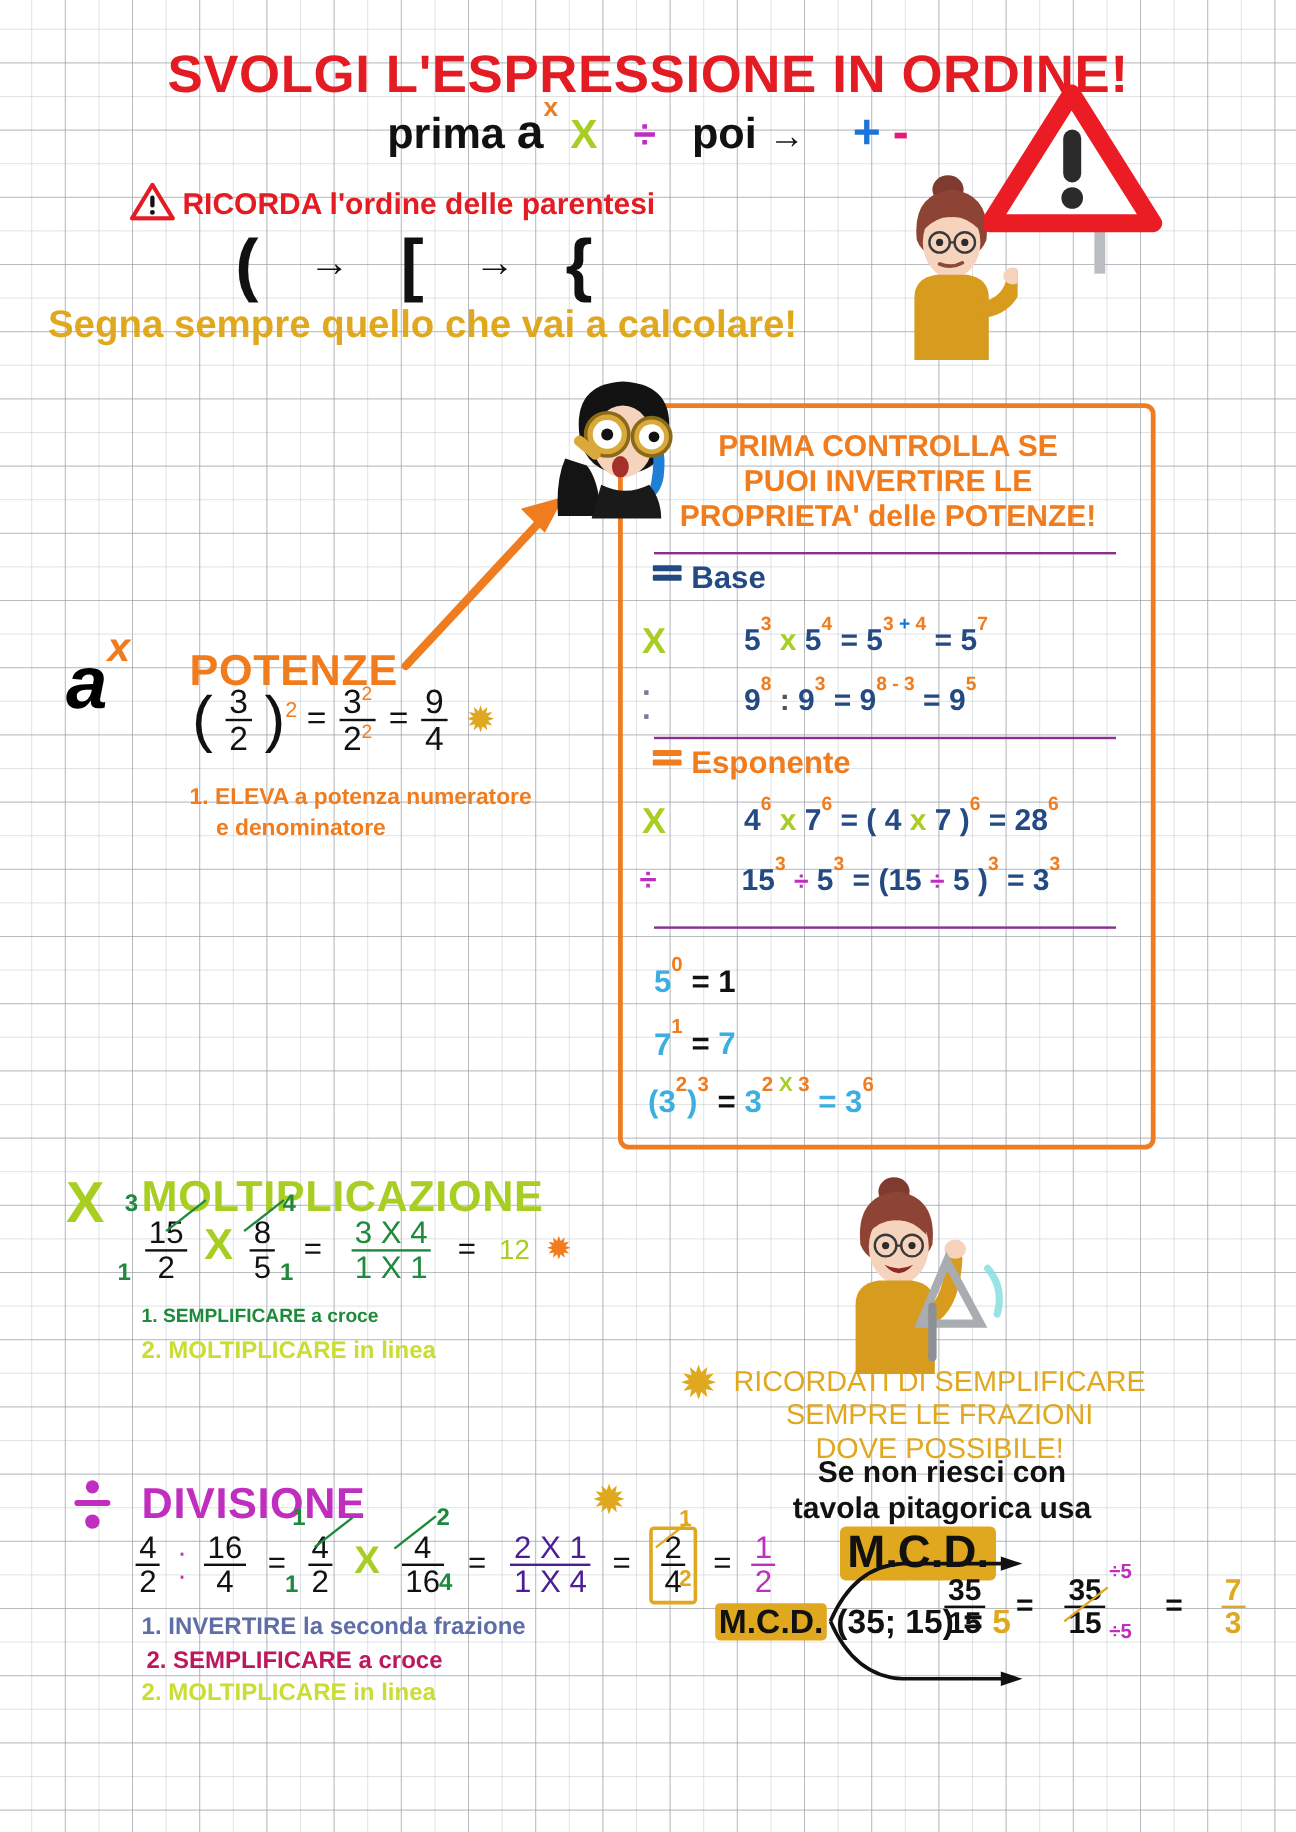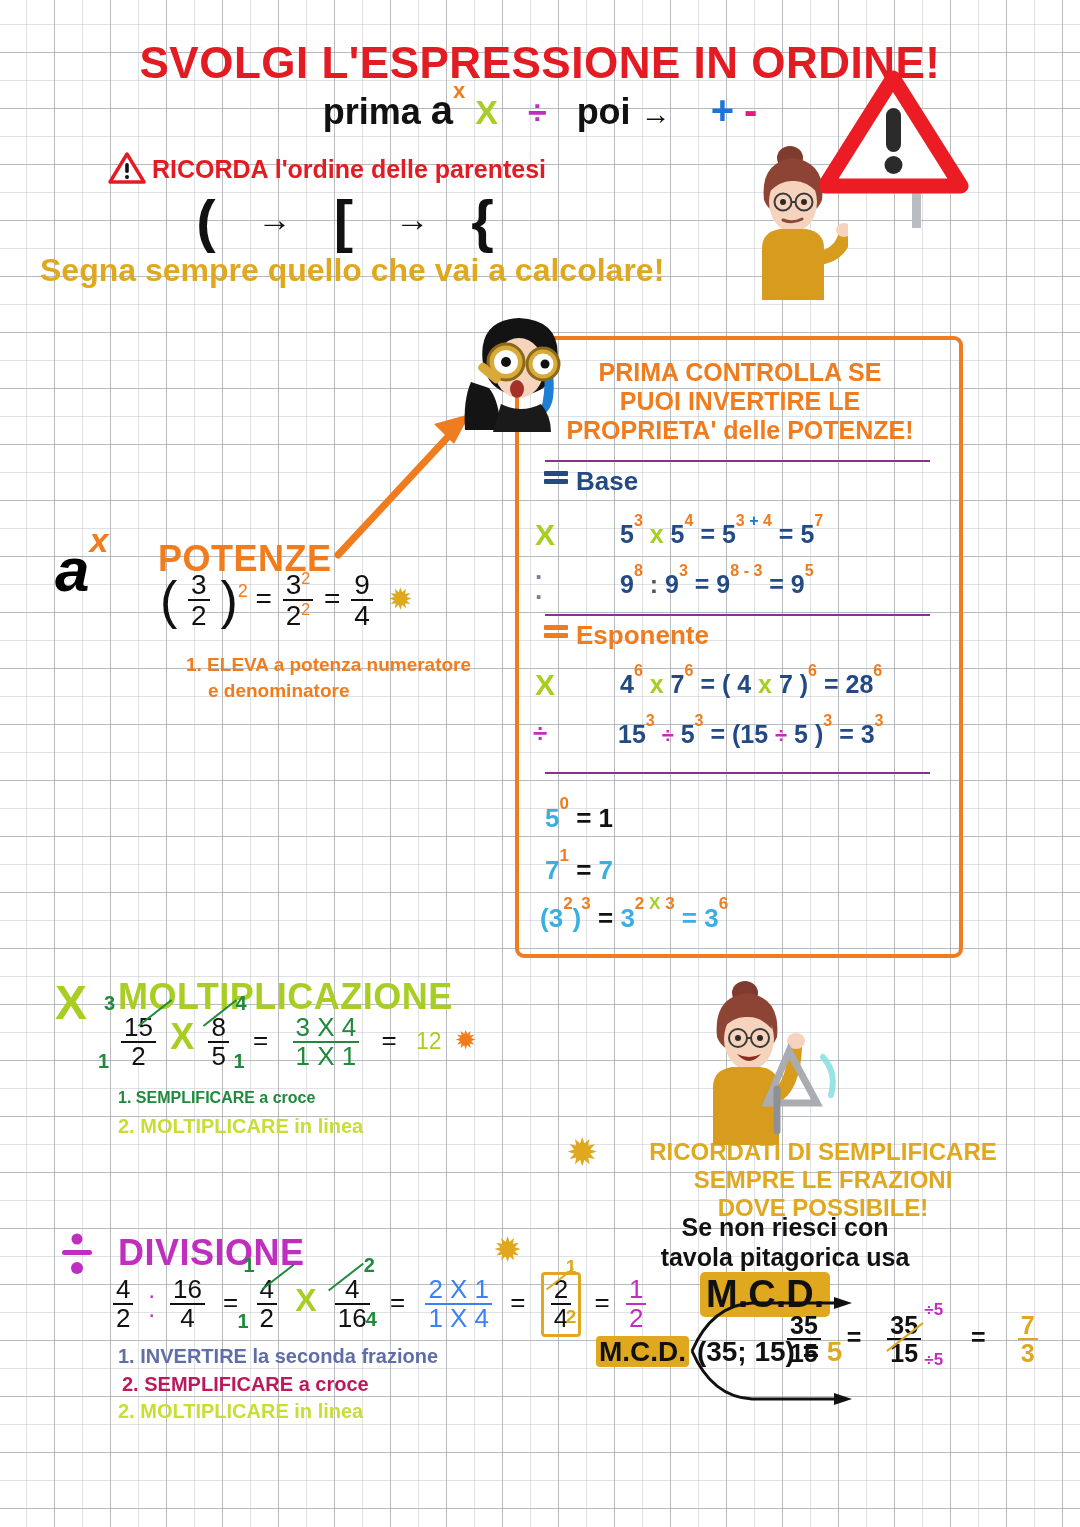--- a/index.html
+++ b/index.html
@@ -47,21 +47,21 @@
   .tri-warn{display:inline-block;vertical-align:-6px;margin-right:6px;}
   .row-paren{left:0;top:192px;width:690px;text-align:center;font-size:58px;color:#111;font-weight:700;line-height:1;}
   .row-paren .arw{font-size:34px;vertical-align:10px;margin:0 26px;}
   .row-segna{left:40px;top:252px;font-size:32px;color:#e0a81e;font-weight:600;}
 
   
   .ax-big{left:55px;top:534px;font-size:62px;font-weight:700;color:#000;font-style:italic;}
   .ax-big sup{font-size:34px;color:#f07c1e;position:relative;top:-.5em;}
   .pot-title{left:158px;top:538px;font-size:36px;color:#f07c1e;font-weight:600;letter-spacing:.5px;}
   .pot-eq{left:160px;top:570px;font-size:28px;color:#111;}
-  .pot-note{left:158px;top:652px;font-size:19px;color:#f07c1e;line-height:1.35;font-weight:600;margin-left:28px;}
+  .pot-note{left:158px;top:652px;font-size:19px;color:#f07c1e;line-height:1.35;font-weight:600;}
   .star{color:#e0a81e;font-weight:700;}
 
   
   .frac{display:inline-block;vertical-align:middle;text-align:center;line-height:1.05;margin:0 3px;}
   .frac .n{display:block;padding:0 3px;}
   .frac .d{display:block;border-top:2.5px solid currentColor;padding:0 3px;}
   .bigparen{font-size:52px;font-weight:400;vertical-align:middle;display:inline-block;}
 
   
   #propbox{
@@ -88,36 +88,36 @@
   .simple sup{font-size:17px;position:relative;top:-.5em;}
 
   
   .mul-x{left:55px;top:975px;font-size:48px;color:#a8ce23;font-weight:800;}
   .mul-title{left:118px;top:976px;font-size:36px;color:#a8ce23;font-weight:600;letter-spacing:.5px;}
   .mul-eq{left:118px;top:1014px;font-size:26px;color:#111;}
   .mul-note1{left:118px;top:1089px;font-size:16px;color:#1f8a3b;font-weight:600;}
   .mul-note2{left:118px;top:1115px;font-size:20px;color:#c9dd33;font-weight:600;}
   .gnum{color:#1f8a3b;font-weight:700;font-size:20px;}
   .slash{display:inline-block;width:22px;height:2px;background:#1f8a3b;transform:rotate(-38deg);vertical-align:middle;}
-  .grn{color:#3b82f6;}
+  .grn{color:#4c1d95;}
   .lime{color:#a8ce23;}
 
   
   .div-ic{left:60px;top:1232px;color:#c02ec0;font-weight:800;font-size:44px;line-height:.8;text-align:center;width:34px;}
   .div-title{left:118px;top:1232px;font-size:36px;color:#c02ec0;font-weight:600;letter-spacing:.5px;}
   .div-eq{left:110px;top:1272px;font-size:26px;color:#111;}
   .div-note1{left:118px;top:1345px;font-size:20px;color:#5f6ea6;font-weight:600;}
   .div-note2{left:122px;top:1373px;font-size:20px;color:#be185d;font-weight:600;}
   .div-note3{left:118px;top:1400px;font-size:20px;color:#c9dd33;font-weight:600;}
   .goldbox{display:inline-block;border:3px solid #e0a81e;border-radius:4px;padding:1px 4px;vertical-align:middle;}
   .purp{color:#c02ec0;}
   .gold{color:#e0a81e;}
 
   
-  .gold-note{left:588px;top:1138px;width:390px;text-align:center;font-size:24px;color:#e0a81e;font-weight:700;line-height:1.17;padding-left:40px;}
+  .gold-note{left:588px;top:1138px;width:390px;text-align:center;font-size:24px;color:#e0a81e;font-weight:400;line-height:1.17;}
   .star-big{left:568px;top:1132px;font-size:34px;color:#e0a81e;font-weight:700;}
   .senon{left:600px;top:1212px;width:370px;text-align:center;font-size:25px;color:#111;font-weight:600;line-height:1.2;}
   .mcd-big{left:700px;top:1272px;font-size:38px;font-weight:700;color:#111;background:#e0a81e;border-radius:5px;padding:1px 6px;}
   .mcd-line{left:556px;top:1336px;font-size:28px;color:#111;font-weight:600;margin-left:40px;}
   .hl{background:#e0a81e;border-radius:4px;padding:0 3px;}
   .mcd-frac{position:absolute;left:784px;top:1312px;font-size:25px;color:#111;font-weight:600;}
   .div5{color:#c02ec0;font-size:17px;}
 
   
   .avatar{position:absolute;z-index:6;}

